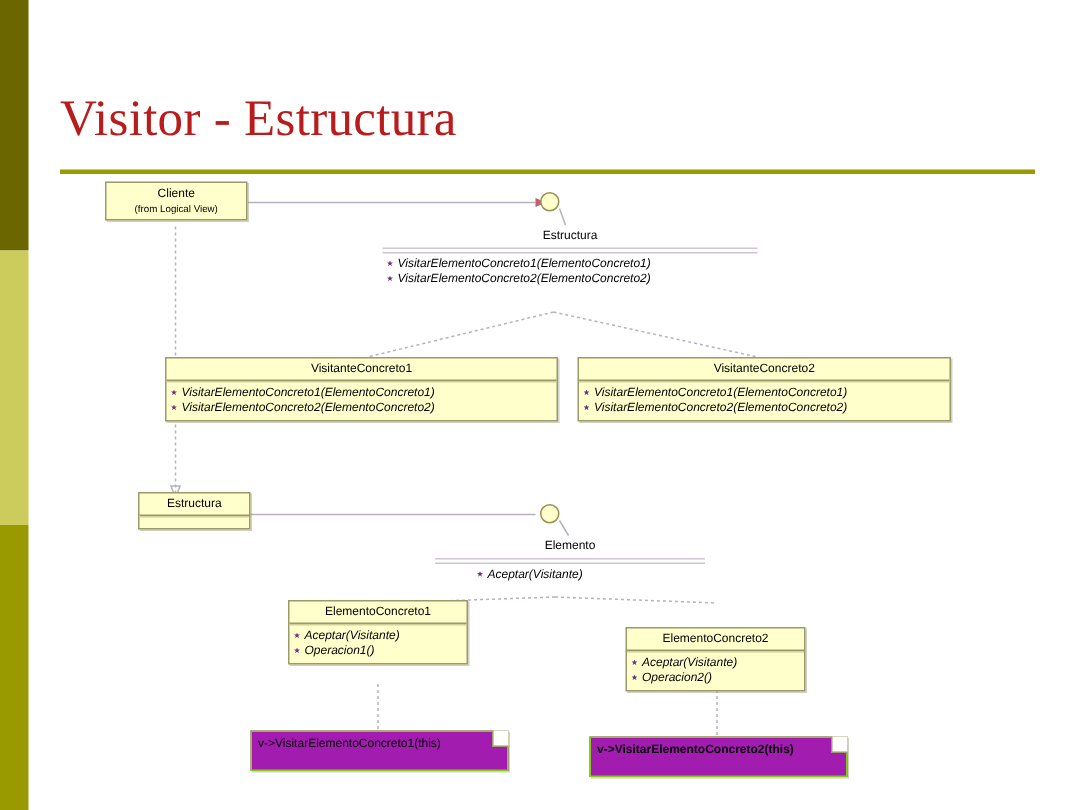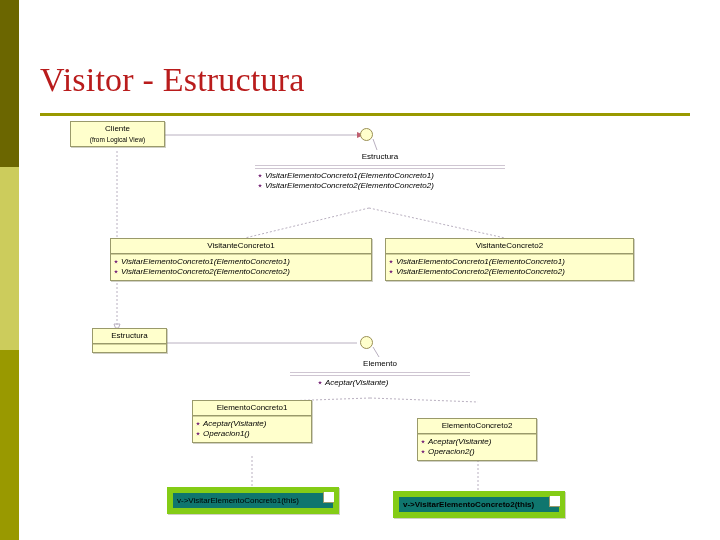--- a/index.html
+++ b/index.html
@@ -121,22 +121,22 @@
   }
 
   
   .uml .doubleline {
     border-top: 1px solid #cfcf9a;
   }
 
   
   .note {
     position: absolute;
-    background: #0f766e;
-    border: 6px solid #84cc16;
+    background: #a21caf;
+    border: 1px solid #84cc16;
     box-sizing: border-box;
     font-size: 8px;
     line-height: 10px;
     color: #000;
     padding: 3px 14px 0 4px;
     box-shadow: 1px 1px 0 rgba(120,120,90,.35);
   }
   .note .fold {
     position: absolute;
     right: -1px;

